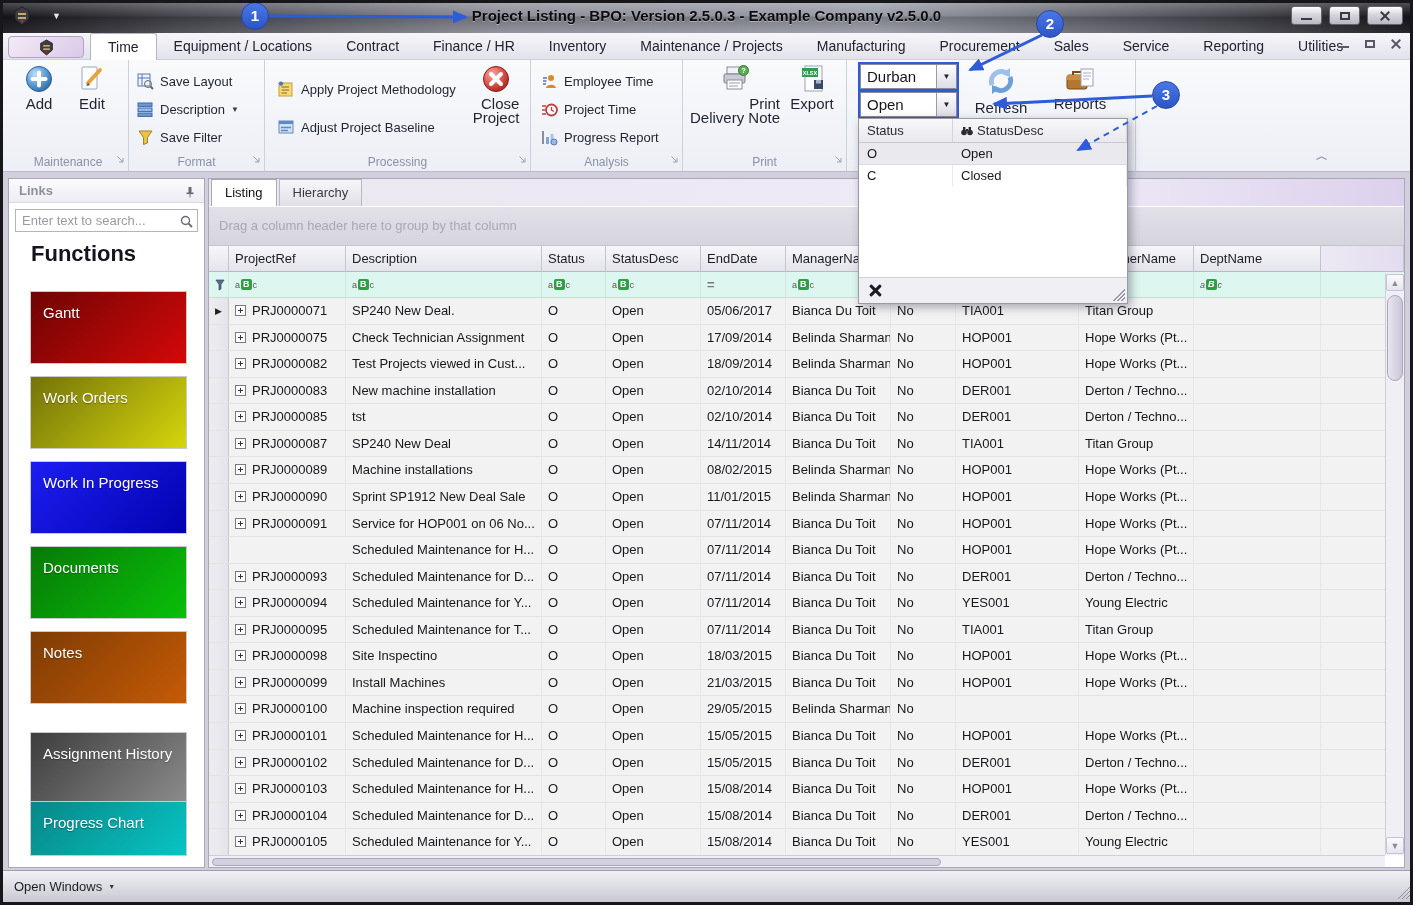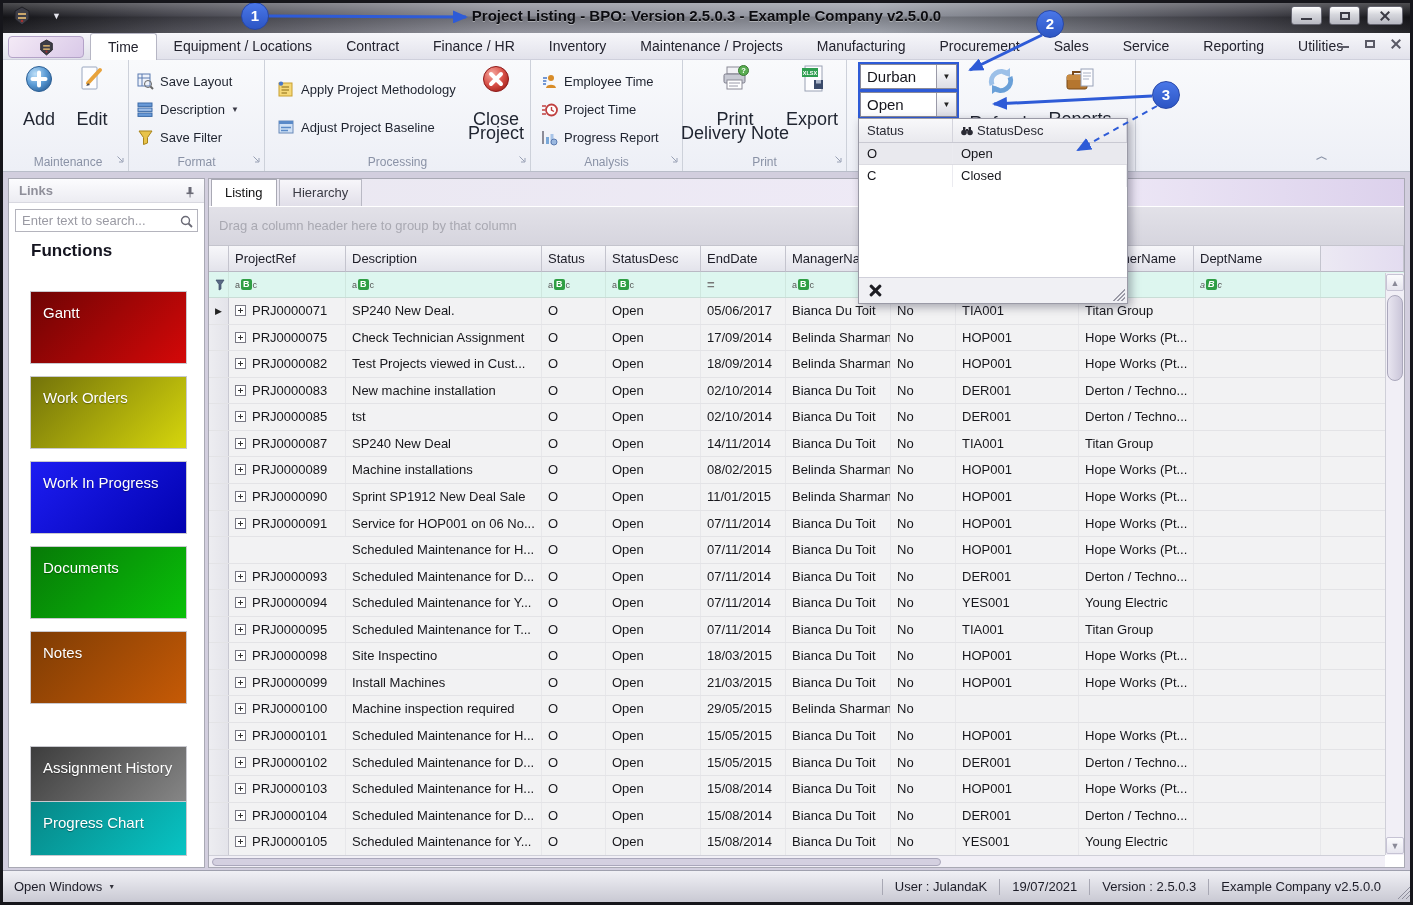--- a/index.html
+++ b/index.html
@@ -38,21 +38,21 @@
   .mdibtns .g-min,.mdibtns .g-max { border-color:#5a5a66; }
   .mdibtns .g-x::before,.mdibtns .g-x::after { background:#5a5a66; }
 
   
   .ribbon { position:absolute; left:0; top:60px; width:1413px; height:112px;
     background:linear-gradient(#f9fafc,#edeff6); border-bottom:1px solid #b9bdc9; }
   .rgroup { position:absolute; top:0; height:111px; border-right:1px solid #cdd1da; }
   .rgroup .glabel { position:absolute; left:0; right:0; bottom:2px; text-align:center; font-size:12px; color:#8a92a6; }
   .launcher { position:absolute; right:3px; bottom:3px; }
   .bigbtn { position:absolute; display:flex; flex-direction:column; align-items:center; cursor:default; }
-  .bigbtn .blabel { margin-top:18px; font-size:18px; line-height:14px; color:#1f2430; text-align:center; white-space:nowrap; }
+  .bigbtn .blabel { margin-top:3px; font-size:15px; line-height:14px; color:#1f2430; text-align:right; white-space:nowrap; }
   .smallbtn { position:absolute; height:26px; display:flex; align-items:center; gap:6px; font-size:13px; color:#1f2430; white-space:nowrap; }
   .caret-dn { font-size:8px; color:#3a3a46; }
   .caret-dn::before { content:"▼"; }
   .combo { position:absolute; width:97px; height:25px; display:flex; background:#fff; border:1px solid #8a8a99; box-shadow:0 0 0 2px #2e5bd7; }
   .combo .cval { flex:1; font-size:15px; color:#15151c; line-height:23px; padding-left:6px; }
   .combo .cbtn { width:20px; border-left:1px solid #9a9aa8; background:linear-gradient(#fefefe,#dcdde5); display:flex; align-items:center; justify-content:center; }
   .combo .cbtn::before { content:"▼"; font-size:8px; color:#222; }
   .chevron-up { position:absolute; left:1316px; top:88px; color:#8a92a6; font-size:12px; }
   .chevron-up::before { content:"︿"; font-weight:bold; }
 
@@ -61,21 +61,21 @@
 
   
   .sidebar { position:absolute; left:8px; top:6px; width:197px; height:690px; background:#fff; border:1px solid #a9a9b4; }
   .sb-head { position:absolute; left:0; top:0; right:0; height:24px; background:linear-gradient(#fcfcfe,#ececf2); border-bottom:1px solid #d8d8e0; }
   .sb-head .sb-title { position:absolute; left:10px; top:4px; font-size:13px; font-weight:bold; color:#8f8f9a; }
   .sb-pin { position:absolute; right:8px; top:5px; }
   .sb-search { position:absolute; left:6px; top:30px; width:183px; height:23px; border:1px solid #b4b4bd; background:#fff; }
   .sb-search input { position:absolute; left:0; top:0; width:160px; height:21px; border:none; outline:none; font-size:13px; color:#444; padding-left:6px; font-family:"Liberation Sans",sans-serif; }
   .sb-search input::placeholder { color:#9a9aa3; }
   .sb-search .mag { position:absolute; right:4px; top:4px; }
-  .sb-section { position:absolute; left:22px; top:62px; font-size:17px; font-weight:bold; color:#14141f; }
+  .sb-section { position:absolute; left:22px; top:62px; font-size:22px; font-weight:bold; color:#14141f; }
   .fnbtn { position:absolute; left:21px; width:157px; border:1px solid #c9c9cf; color:#fff; font-size:15px; padding:12px 0 0 12px; text-shadow:0 1px 1px rgba(0,0,0,.35); }
 
   
   .gridpanel { position:absolute; left:208px; top:6px; width:1197px; height:690px; background:#fff; border:1px solid #a9a9b4; }
   .gtabs { position:absolute; left:-1px; top:-1px; right:-1px; height:28px;
     background:linear-gradient(90deg,#eae8f1 0%,#efeaf7 72%,#dcd1ec 100%); border:1px solid #a9a9b4; border-bottom:none; display:flex; align-items:flex-end; }
   .gtab { height:27px; line-height:26px; padding:0 13px; font-size:13px; color:#3a3a44;
     background:linear-gradient(#f7f6fa,#e1dfe9); border:1px solid #b9b9c4; border-bottom:none; margin-left:2px; }
   .gtab.active { background:#fff; color:#111; border-color:#a9a9b4; }
   .groupby { position:absolute; left:0; top:28px; right:0; height:39px; background:linear-gradient(#e2e1e8,#d6d5de); border-bottom:1px solid #c4c4cd; }
@@ -407,21 +407,21 @@
             </svg>
         </span>
       </div>
       <div class="sb-section">Functions</div>
       <div id="function-buttons">
           <div class="fnbtn" style="top: 112px; height: 73px; background: linear-gradient(135deg, rgb(111, 4, 4), rgb(212, 8, 8));"><span>Gantt</span></div>
           <div class="fnbtn" style="top: 197px; height: 73px; background: linear-gradient(135deg, rgb(115, 115, 10), rgb(214, 214, 12));"><span>Work Orders</span></div>
           <div class="fnbtn" style="top: 282px; height: 73px; background: linear-gradient(135deg, rgb(29, 29, 242), rgb(2, 2, 176));"><span>Work In Progress</span></div>
           <div class="fnbtn" style="top: 367px; height: 73px; background: linear-gradient(135deg, rgb(7, 122, 7), rgb(9, 192, 9));"><span>Documents</span></div>
           <div class="fnbtn" style="top: 452px; height: 73px; background: linear-gradient(135deg, rgb(126, 60, 4), rgb(198, 90, 6));"><span>Notes</span></div>
-          <div class="fnbtn" style="top: 567px; height: 73px; background: linear-gradient(135deg, rgb(61, 61, 61), rgb(140, 140, 140));"><span>Assignment History</span></div>
+          <div class="fnbtn" style="top: 553px; height: 73px; background: linear-gradient(135deg, rgb(61, 61, 61), rgb(140, 140, 140));"><span>Assignment History</span></div>
           <div class="fnbtn" style="top: 622px; height: 55px; background: linear-gradient(135deg, rgb(7, 135, 135), rgb(8, 196, 196));"><span>Progress Chart</span></div>
         </div>
     </div>
 
     <div class="gridpanel">
       <div class="gtabs">
         <div class="gtab active">Listing</div>
         <div class="gtab">Hierarchy</div>
       </div>
       <div class="groupby">
@@ -813,30 +813,20 @@
     <div class="pfoot">
       <span class="px"></span>
       <span class="grip"></span>
     </div>
   </div>
 
   <div class="statusbar">
     <div class="openwin">
       <span>Open Windows</span>
     </div>
-    <div class="sb-right" id="statusbar-segments">
-        <div class="sb-sep"></div>
-        <div class="sb-seg">User : JulandaK</div>
-        <div class="sb-sep"></div>
-        <div class="sb-seg">19/07/2021</div>
-        <div class="sb-sep"></div>
-        <div class="sb-seg">Version : 2.5.0.3</div>
-        <div class="sb-sep"></div>
-        <div class="sb-seg">Example Company v2.5.0.0</div>
-      </div>
     <span class="sb-grip"></span>
   </div>
 
   <svg id="callout-lines">
     <line x1="269" y1="16" x2="466" y2="17" stroke="#2e5bd7" stroke-width="3" marker-end="url(#arr)"></line>
     <line x1="1042" y1="35" x2="970" y2="70" stroke="#2e5bd7" stroke-width="3" marker-end="url(#arr)"></line>
     <line x1="1152" y1="96" x2="994" y2="104" stroke="#2e5bd7" stroke-width="3" marker-end="url(#arr)"></line>
     <line x1="1157" y1="106" x2="1078" y2="150" stroke="#2e5bd7" stroke-width="2" stroke-dasharray="6 5" marker-end="url(#arr)"></line>
   </svg>
   <div class="callout" style="left:241px;top:2px;">1</div>

